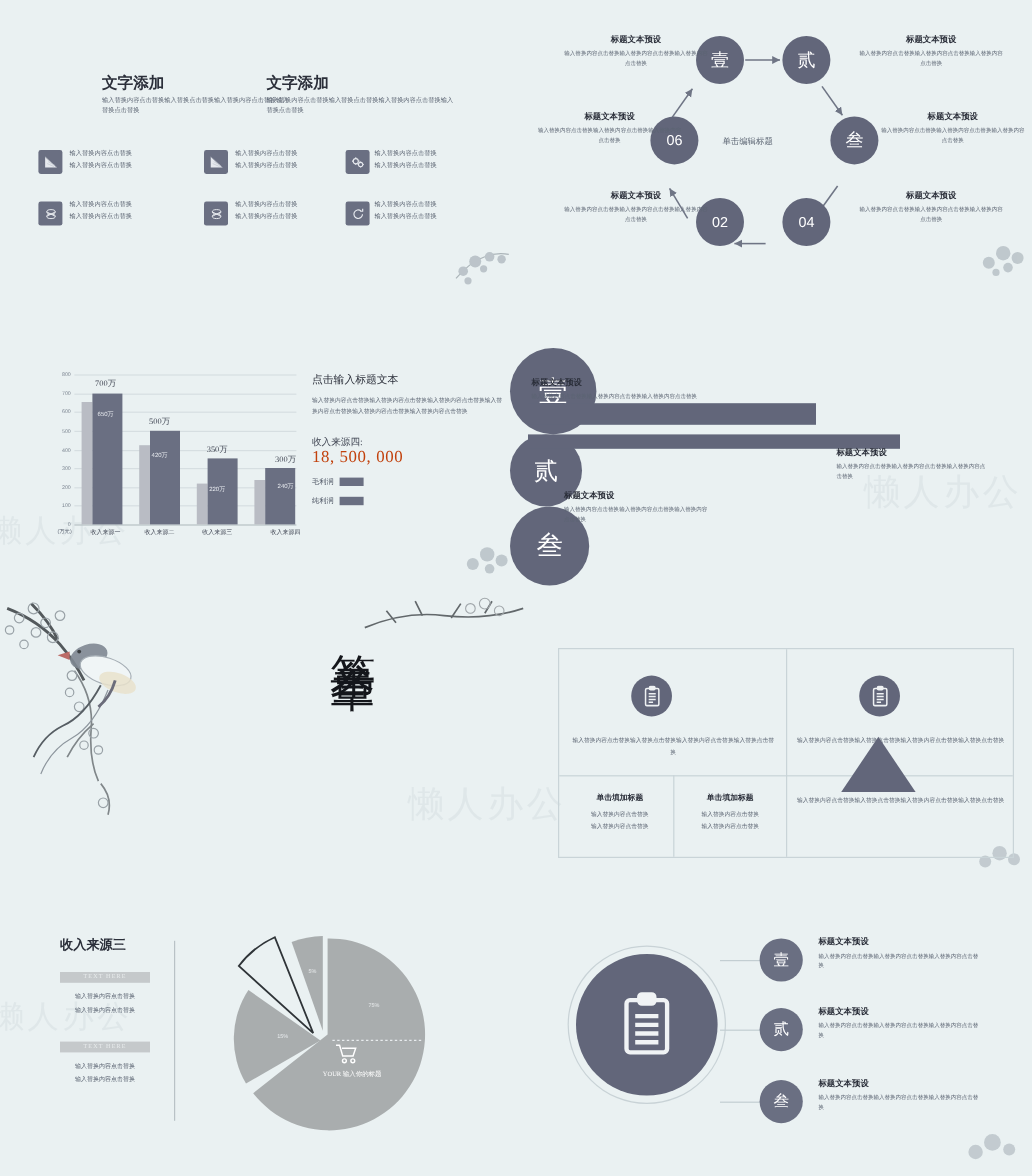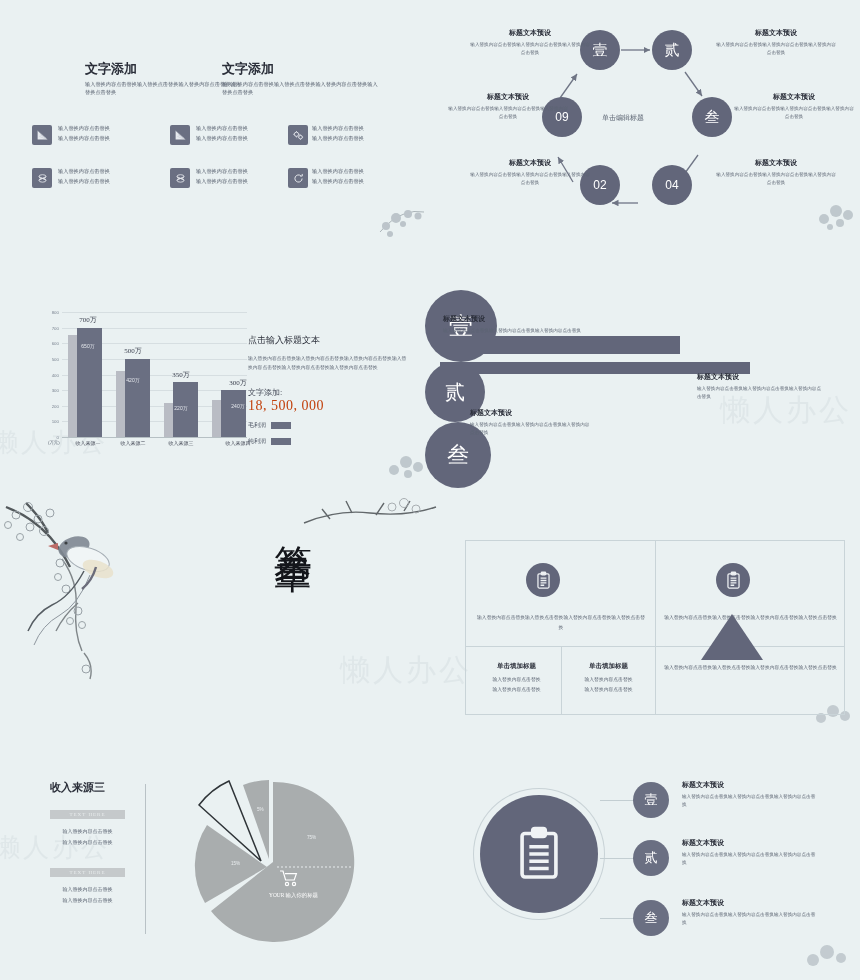--- a/index.html
+++ b/index.html
@@ -44,21 +44,21 @@
   .ytick { position:absolute; right:100%; margin-right:3px; font-size:4.4px; color:#7b8491; transform:translateY(-50%); }
   .bargrp { position:absolute; bottom:0; display:flex; align-items:flex-end; }
   .bar-a { width:9px; background:#b9bcc4; }
   .bar-b { width:25px; background:#6a6f82; }
   .bar-cap { position:absolute; left:50%; transform:translateX(-50%); font-size:7px;
              font-family:"Liberation Serif",serif; color:#3f4452; white-space:nowrap; }
   .bar-in { position:absolute; left:50%; transform:translateX(-50%); font-size:5px; color:#e6e9ee; white-space:nowrap; }
   .xcat { position:absolute; top:100%; margin-top:3px; left:50%; transform:translateX(-50%);
           font-size:5px; color:#3f4452; white-space:nowrap; }
   .yunit { position:absolute; left:48px; top:150px; font-size:4.4px; color:#5b6472; width:12px; line-height:1.2; }
-  .s2r { position:absolute; left:248px; top:20px; width:160px;margin-top:24px; }
+  .s2r { position:absolute; left:260px; top:20px; width:160px; }
   .s2r .t { font-size:9px; font-family:"Liberation Serif",serif; color:#2b2f3a; margin-bottom:8px; }
   .s2r .d { font-size:4.8px; line-height:1.85; color:#5b6472; }
   .tot-l { font-size:8px; font-family:"Liberation Serif",serif; color:#3f4452; margin-top:14px; }
   .tot-v { font-size:14px; font-family:"Liberation Serif",serif; color:#c2410c; letter-spacing:0.5px; }
   .leg { display:flex; align-items:center; gap:5px; margin-top:7px; font-size:6px;
          font-family:"Liberation Serif",serif; color:#4a5261; }
   .leg i { width:20px; height:7px; display:block; }
 
   
   #s3 { position:absolute; left:425px; top:290px; width:435px; height:175px; }
@@ -266,21 +266,21 @@
         <path d="M143 162 L128 137"></path>
         <path d="M130 78 L147 54"></path>
       </g>
     </svg>
 
     <div class="circ cy-node" style="left:150px; top:10px;">壹</div>
     <div class="circ cy-node" style="left:222px; top:10px;">贰</div>
     <div class="circ cy-node" style="left:262px; top:77px;">叁</div>
     <div class="circ cy-node num" style="left:222px; top:145px;">04</div>
     <div class="circ cy-node num" style="left:150px; top:145px;">02</div>
-    <div class="circ cy-node num" style="left:112px; top:77px;">09</div>
+    <div class="circ cy-node num" style="left:112px; top:77px;">06</div>
 
     <div class="cy-center" style="left:172px; top:93px;">单击编辑标题</div>
 
     <div class="cy-lab" style="left:40px; top:8px; text-align:center;">
       <div class="t">标题文本预设</div>
       <div class="d">输入替换内容点击替换输入替换内容点击替换输入替换内容点击替换</div>
     </div>
     <div class="cy-lab" style="left:286px; top:8px; text-align:center;">
       <div class="t">标题文本预设</div>
       <div class="d">输入替换内容点击替换输入替换内容点击替换输入替换内容点击替换</div>
@@ -363,21 +363,21 @@
         <div class="bar-cap" style="bottom:49px;">300万</div>
         <div class="bar-in" style="bottom:28px;">240万</div>
         <div class="xcat">收入来源四</div>
       </div>
     </div>
     <div class="yunit">(万元)</div>
 
     <div class="s2r">
       <div class="t">点击输入标题文本</div>
       <div class="d">输入替换内容点击替换输入替换内容点击替换输入替换内容点击替换输入替换内容点击替换输入替换内容点击替换输入替换内容点击替换</div>
-      <div class="tot-l">文字添加:</div>
+      <div class="tot-l">收入来源四:</div>
       <div class="tot-v">18, 500, 000</div>
       <div class="leg">
         <span>毛利润</span>
         <i style="background:#6a6f82;"></i>
       </div>
       <div class="leg">
         <span>纯利润</span>
         <i style="background:#6a6f82;"></i>
       </div>
     </div>

